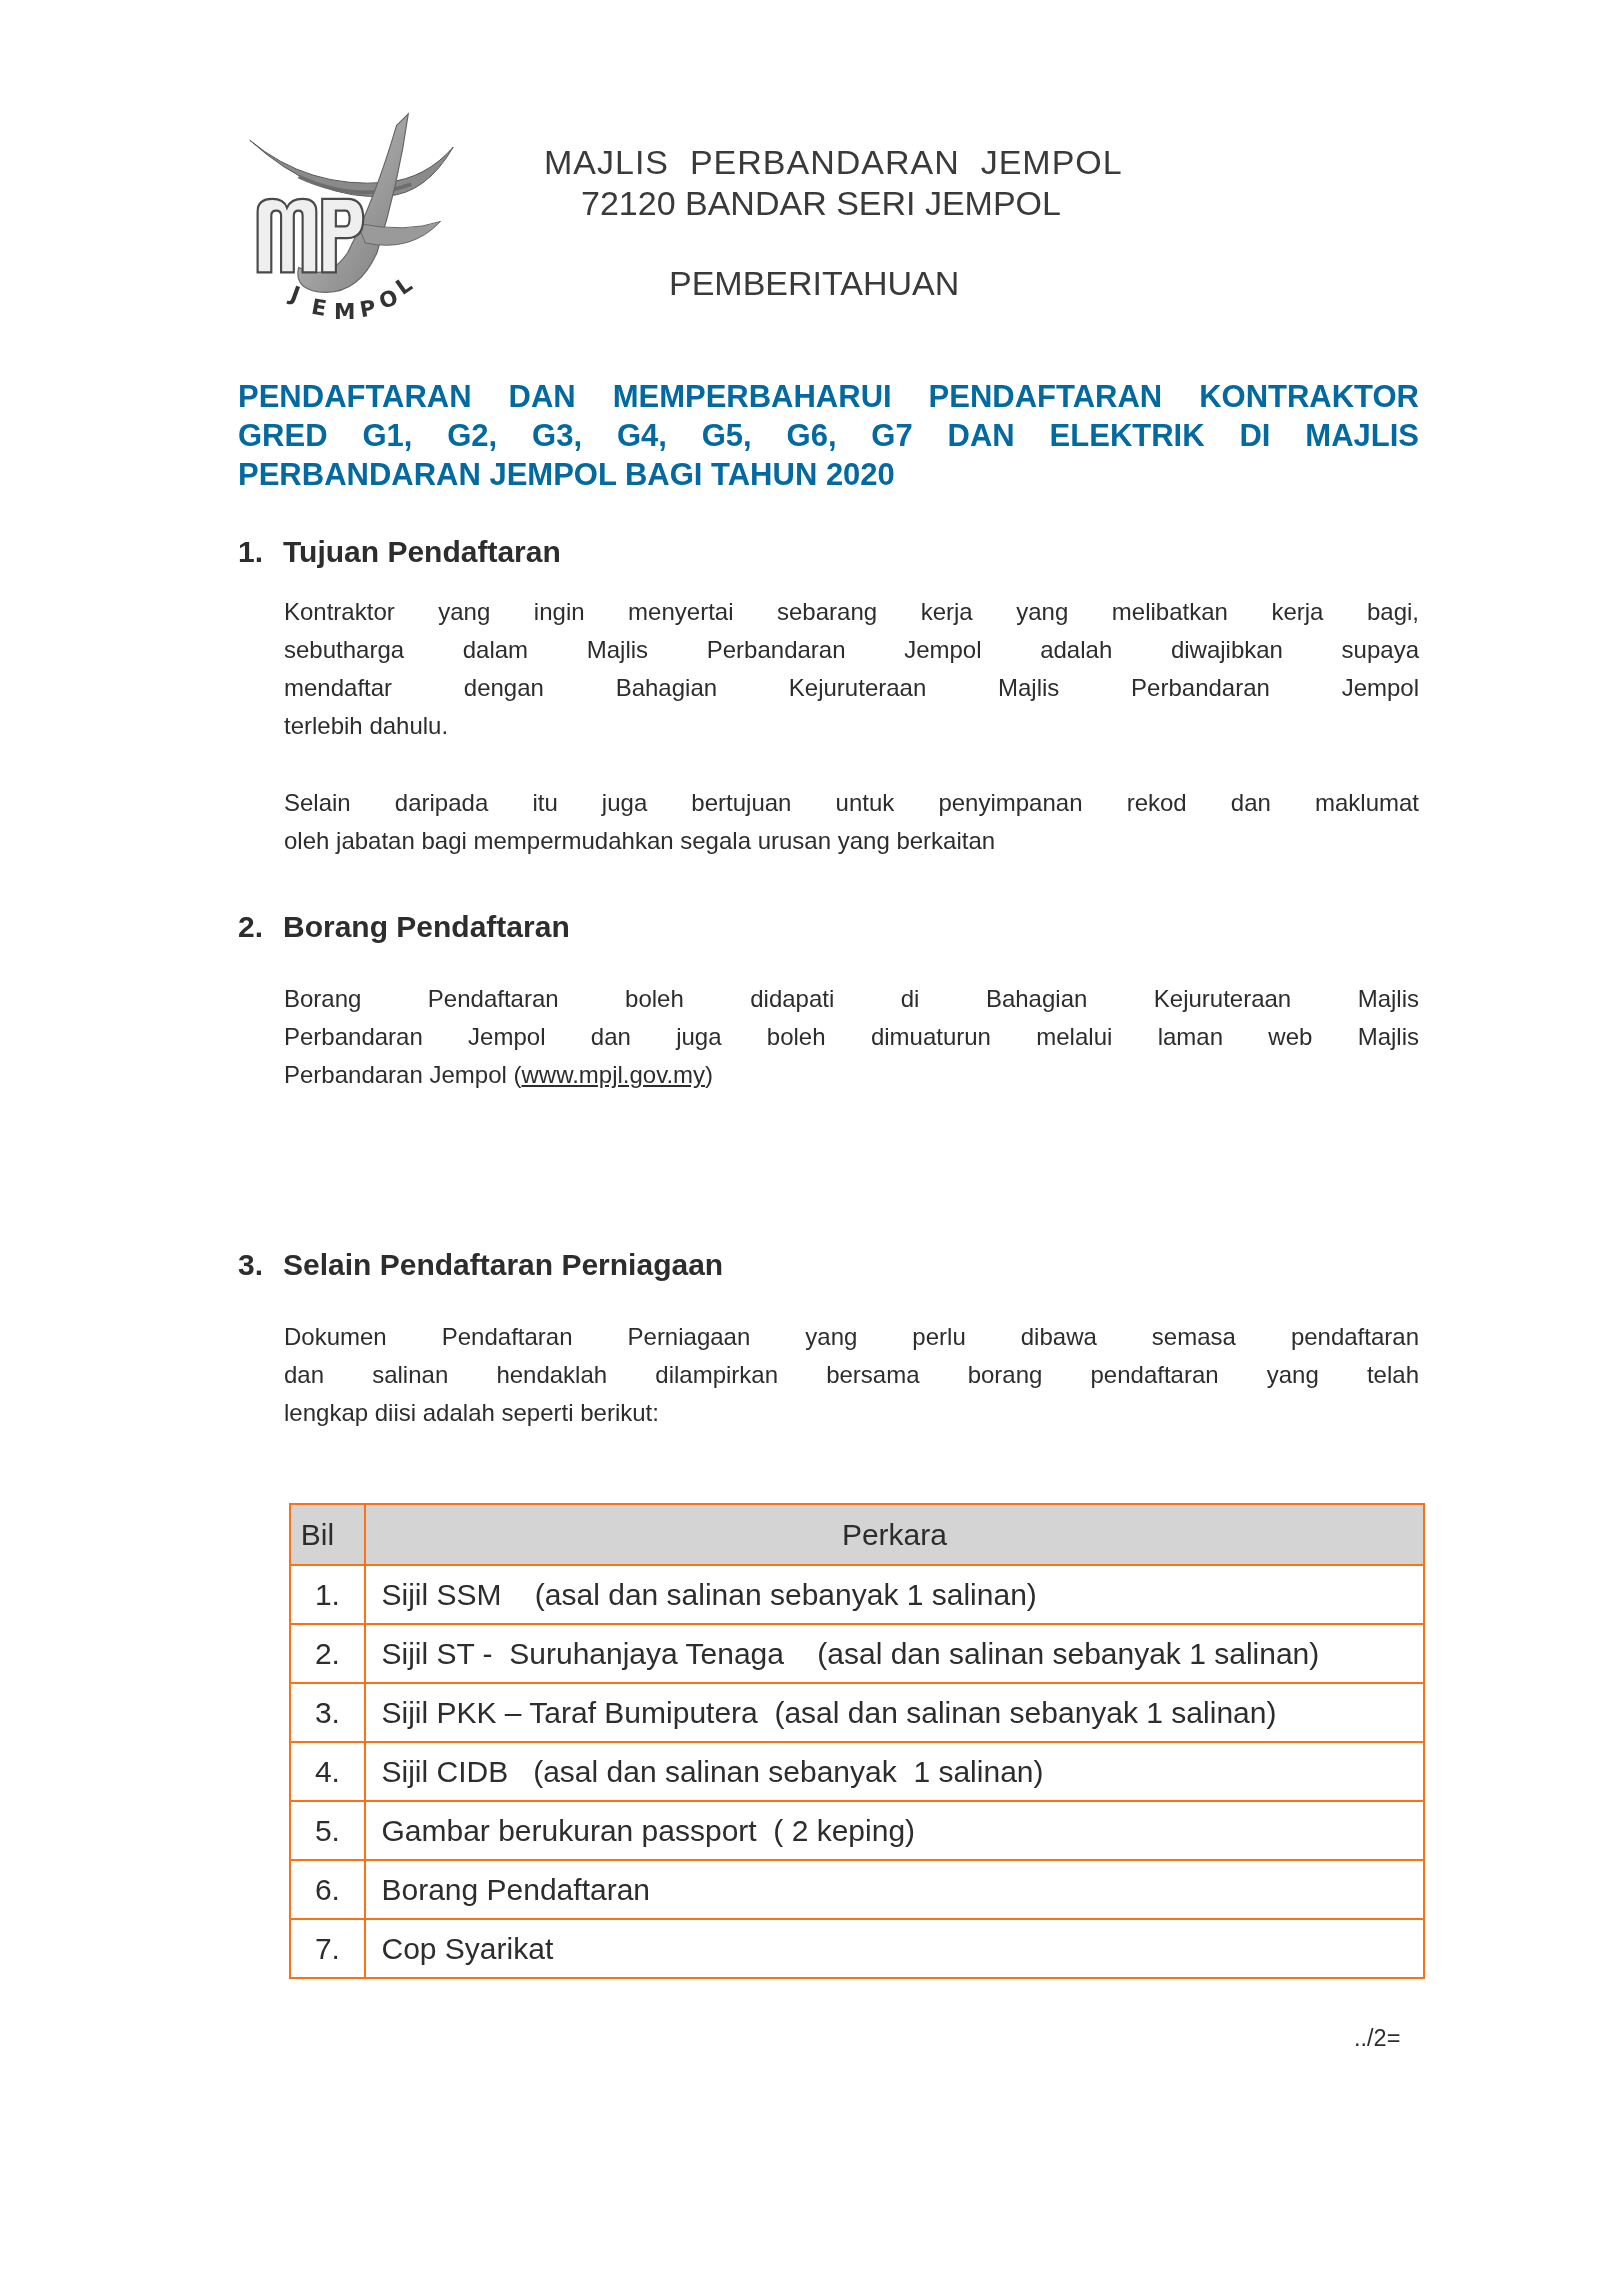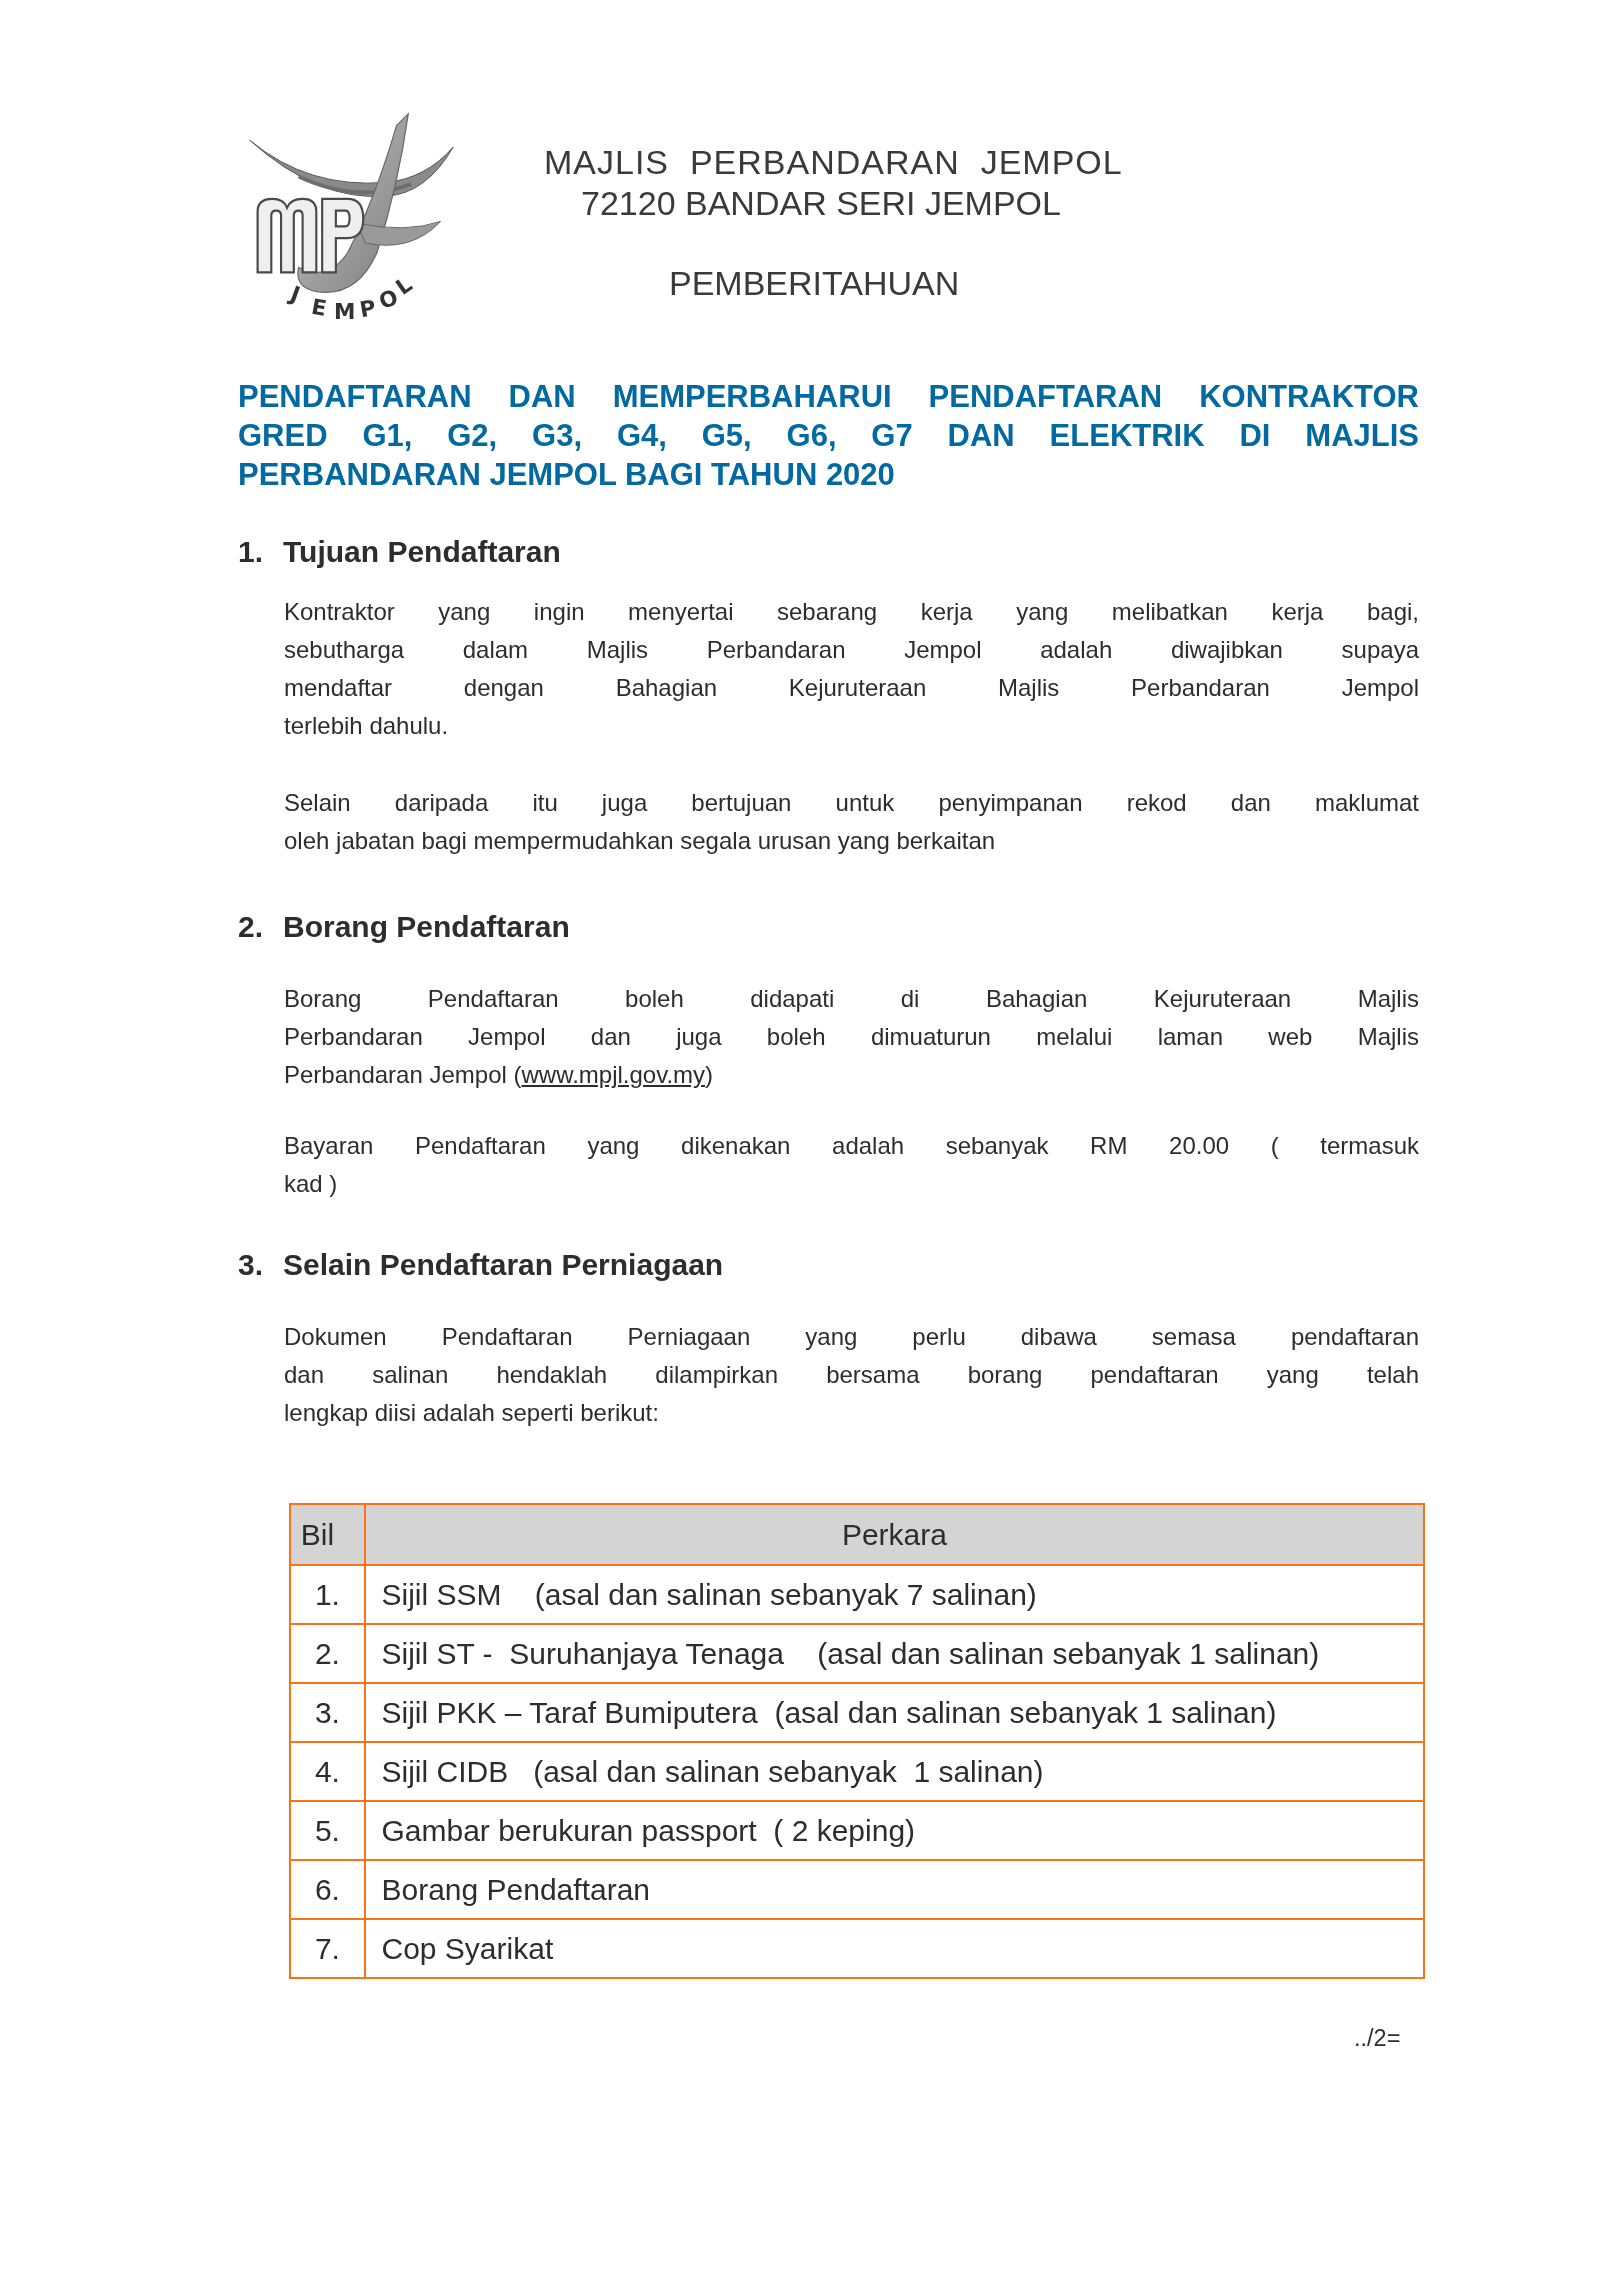--- a/index.html
+++ b/index.html
@@ -103,45 +103,41 @@
   </div>
 
   <div class="sec-head" style="top:907px;">
     <span class="num">2.</span><span>Borang Pendaftaran</span>
   </div>
   <div class="para" style="top:980px;">
     <span class="l">Borang Pendaftaran boleh didapati di Bahagian Kejuruteraan  Majlis</span>
     <span class="l">Perbandaran Jempol dan juga boleh dimuaturun melalui  laman web Majlis</span>
     <span class="l last"><span>Perbandaran Jempol (</span><span class="link">www.mpjl.gov.my</span><span>)</span></span>
   </div>
-  <div class="para" style="top:1127px;">
-    <span class="l">Bayaran Pendaftaran yang dikenakan adalah sebanyak RM 20.00 ( termasuk</span>
-    <span class="l last">kad )</span>
-  </div>
 
   <div class="sec-head" style="top:1245px;">
     <span class="num">3.</span><span>Selain Pendaftaran Perniagaan</span>
   </div>
   <div class="para" style="top:1318px;">
     <span class="l">Dokumen Pendaftaran Perniagaan yang perlu dibawa semasa  pendaftaran</span>
     <span class="l">dan salinan hendaklah dilampirkan  bersama borang pendaftaran yang telah</span>
     <span class="l last">lengkap diisi  adalah seperti  berikut:</span>
   </div>
 
   <table class="doc-table">
     <thead>
       <tr>
         <th class="c-bil">Bil</th>
         <th class="c-item">Perkara</th>
       </tr>
     </thead>
     <tbody>
       <tr>
           <td class="c-bil">1.</td>
-          <td class="c-item">Sijil SSM    (asal dan salinan sebanyak 7 salinan)</td>
+          <td class="c-item">Sijil SSM    (asal dan salinan sebanyak 1 salinan)</td>
         </tr>
       <tr>
           <td class="c-bil">2.</td>
           <td class="c-item">Sijil ST -  Suruhanjaya Tenaga    (asal dan salinan sebanyak 1 salinan)</td>
         </tr>
       <tr>
           <td class="c-bil">3.</td>
           <td class="c-item">Sijil PKK – Taraf Bumiputera  (asal dan salinan sebanyak 1 salinan)</td>
         </tr>
       <tr>

